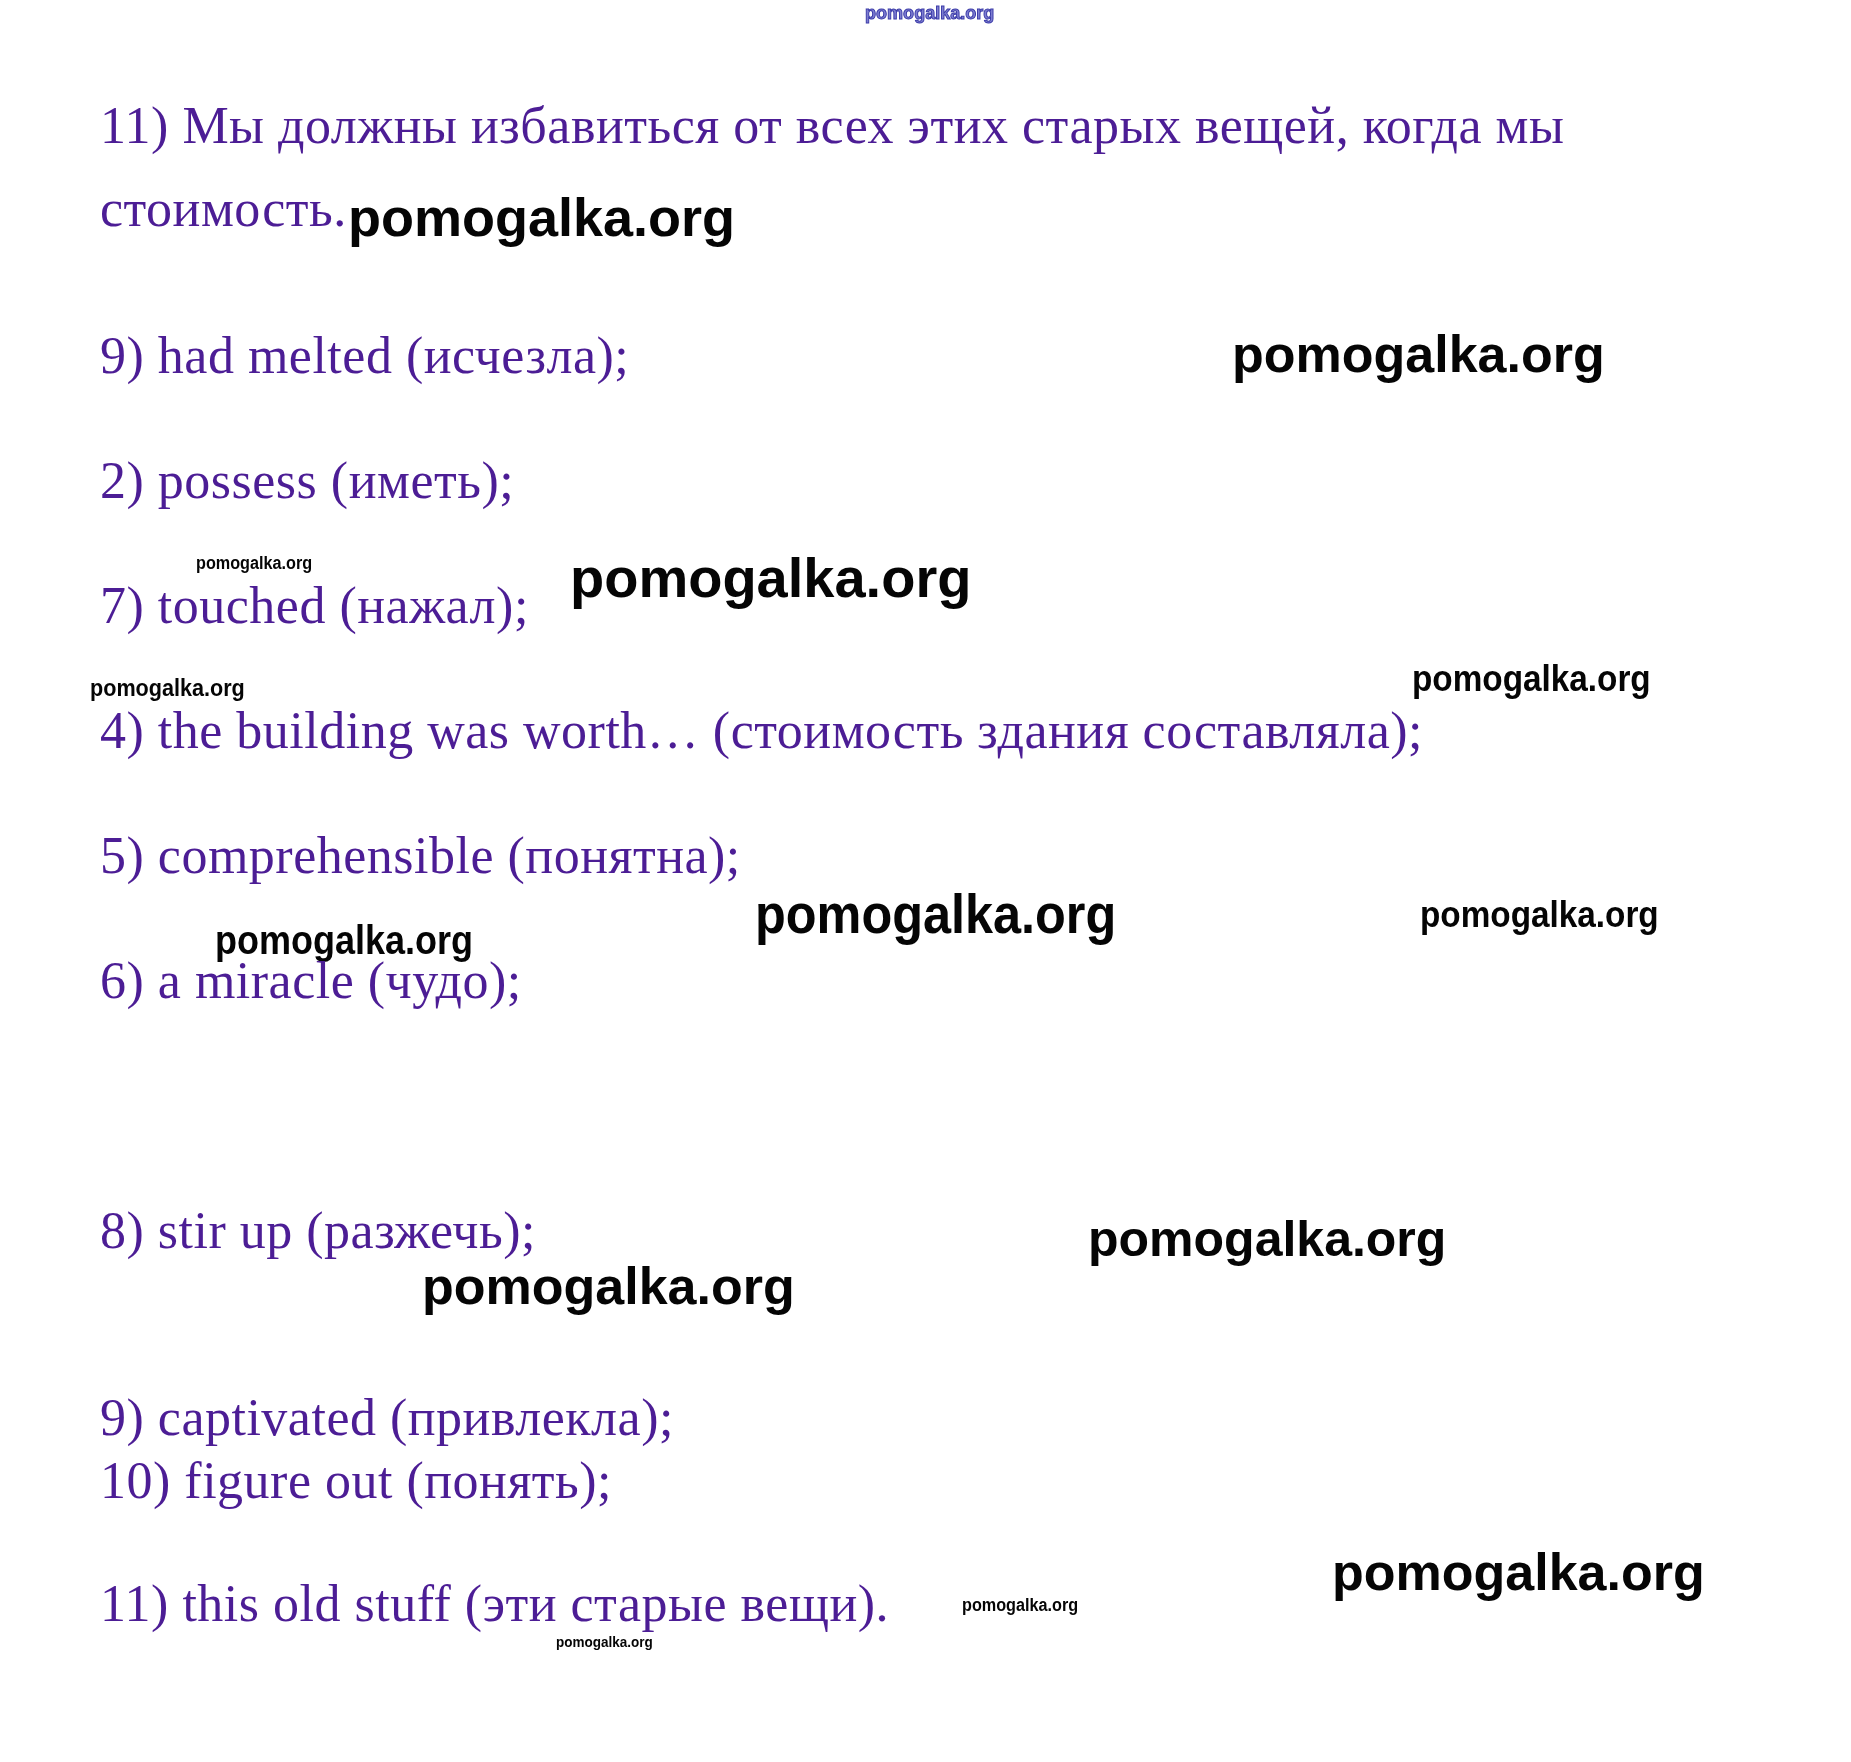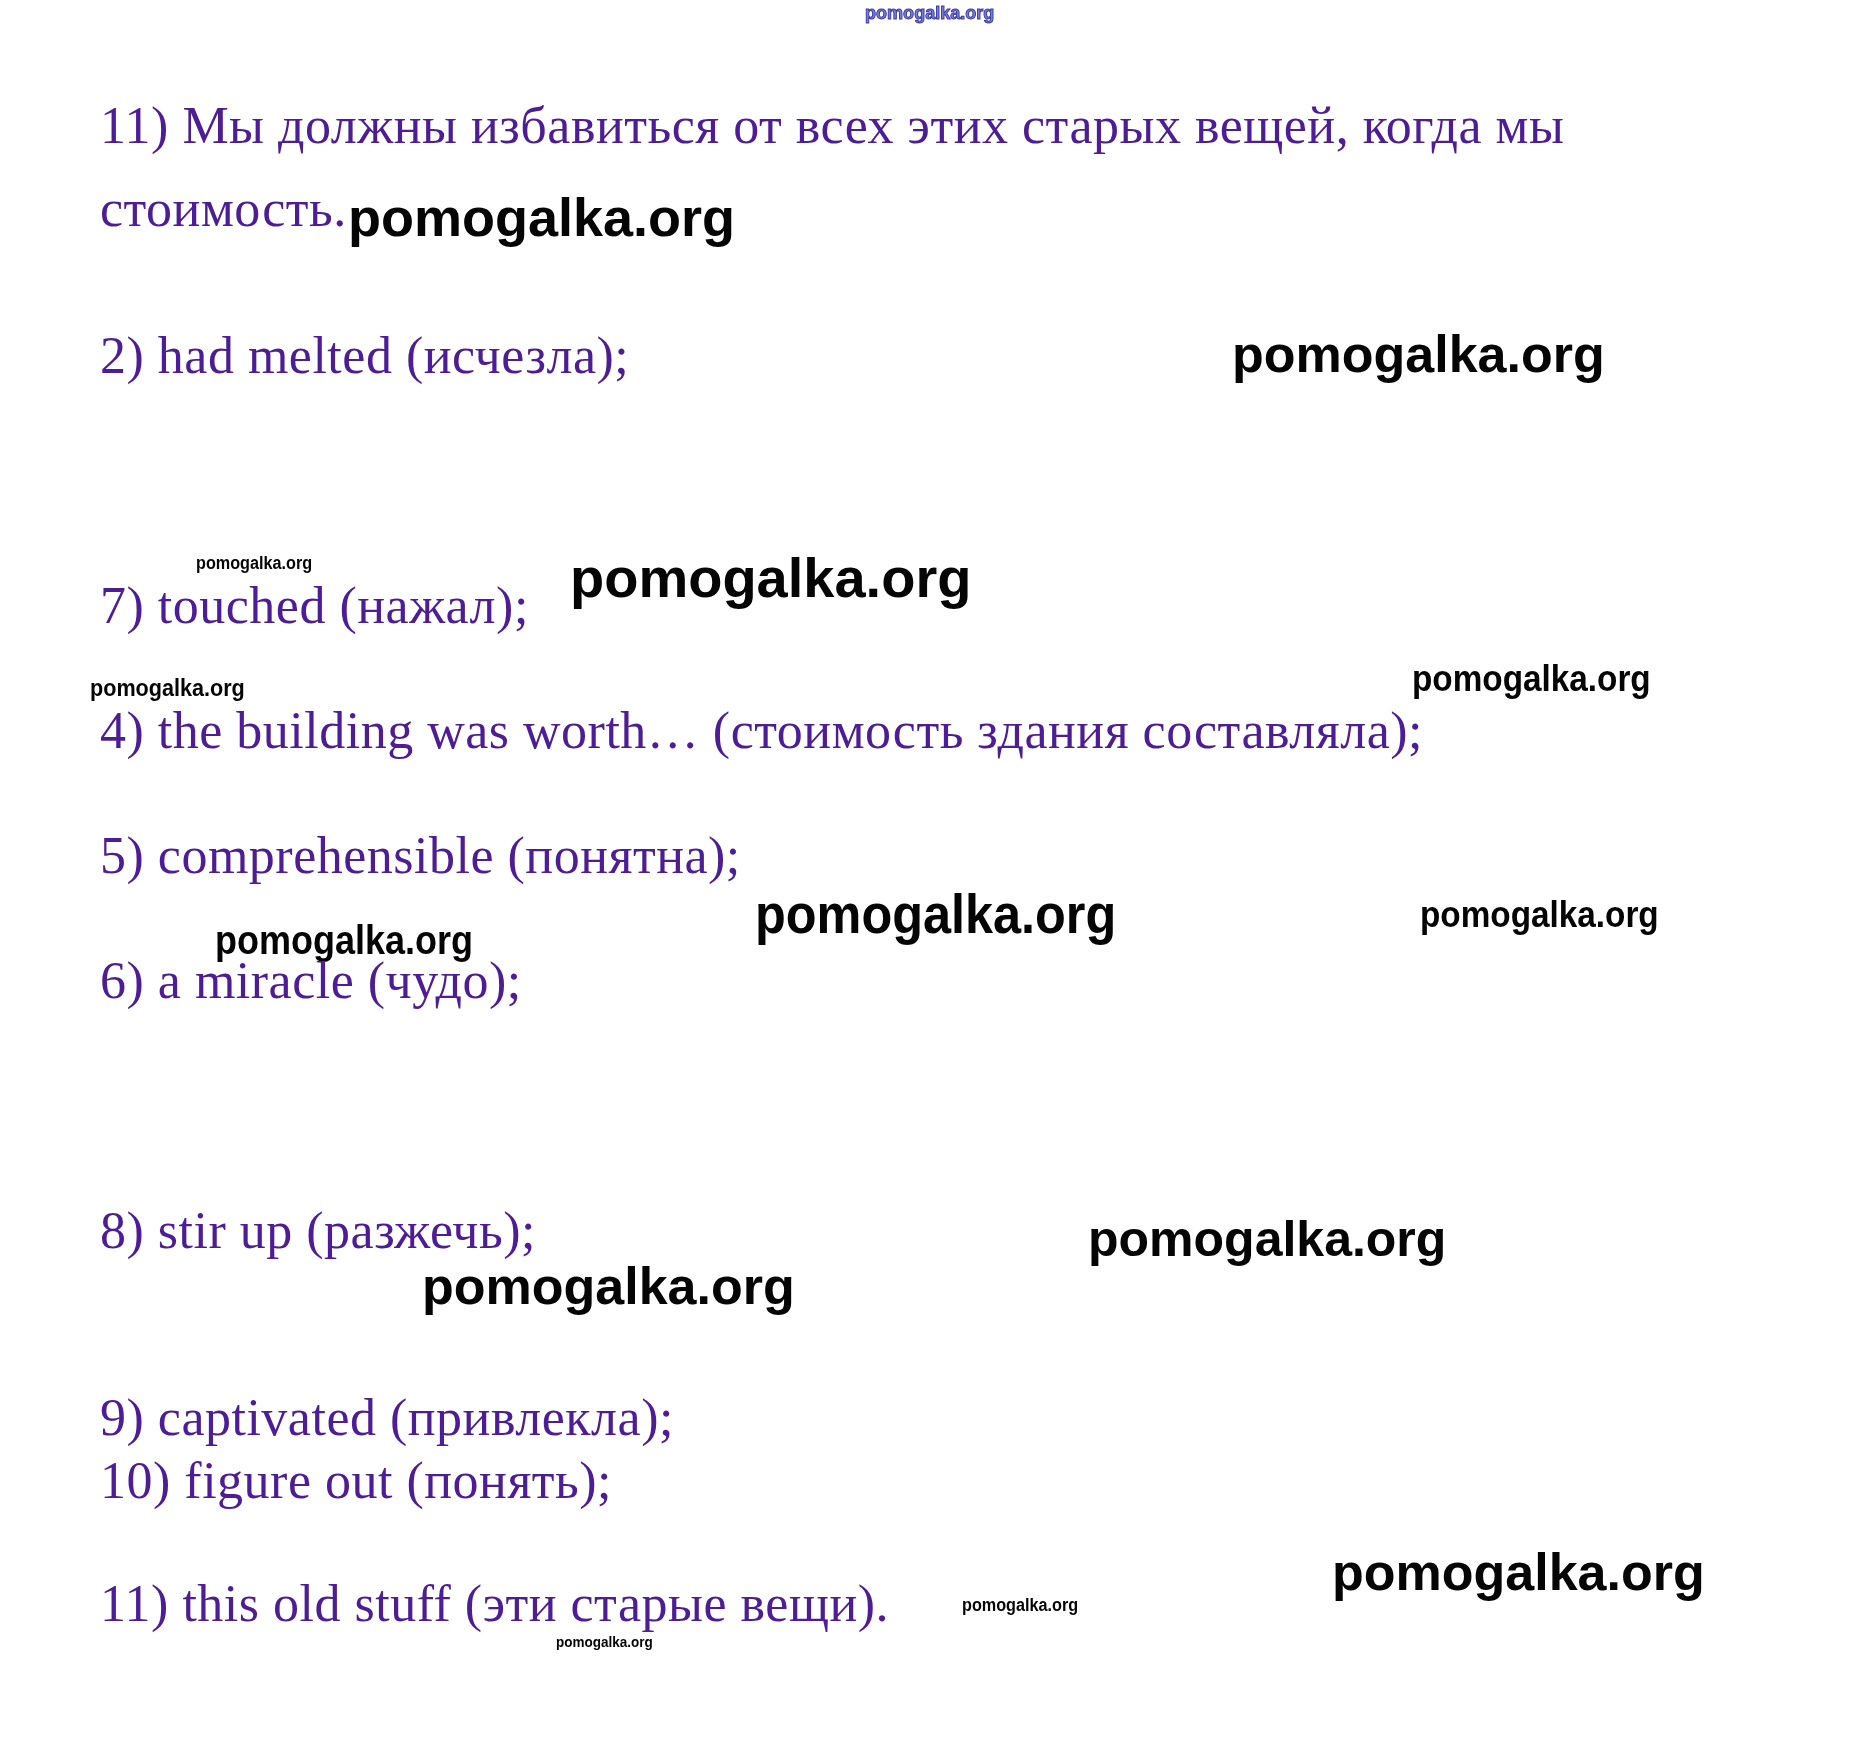--- a/index.html
+++ b/index.html
@@ -50,23 +50,24 @@
 <body>
 
 <div class="page">
 
   <span class="wm wm-blue" style="left:865px; top:3px; font-size:19px;">pomogalka.org</span>
 
   <div class="bodyline" style="top:100px;">11) Мы должны избавиться от всех этих старых вещей, когда мы</div>
   <div class="bodyline" style="top:183px;">стоимость.</div>
   <span class="wm" style="left:348px; top:190px; font-size:54px;">pomogalka.org</span>
 
-  <div class="bodyline" style="top:330px;">2) had melted (исчезла);</div>
+  <div class="bodyline" style="top:330px;">9) had melted (исчезла);</div>
   <span class="wm" style="left:1232px; top:328px; font-size:52px;">pomogalka.org</span>
 
+  <div class="bodyline" style="top:455px;">2) possess (иметь);</div>
 
   <span class="wm wm-cond" style="left:196px; top:554px; font-size:18px;">pomogalka.org</span>
   <div class="bodyline" style="top:580px;">7) touched (нажал);</div>
   <span class="wm" style="left:570px; top:550px; font-size:56px;">pomogalka.org</span>
 
   <span class="wm wm-cond" style="left:90px; top:676px; font-size:24px;">pomogalka.org</span>
   <span class="wm wm-cond" style="left:1412px; top:660px; font-size:37px;">pomogalka.org</span>
   <div class="bodyline" style="top:705px;">4) the building was worth… (стоимость здания составляла);</div>
 
   <div class="bodyline" style="top:830px;">5) comprehensible (понятна);</div>

